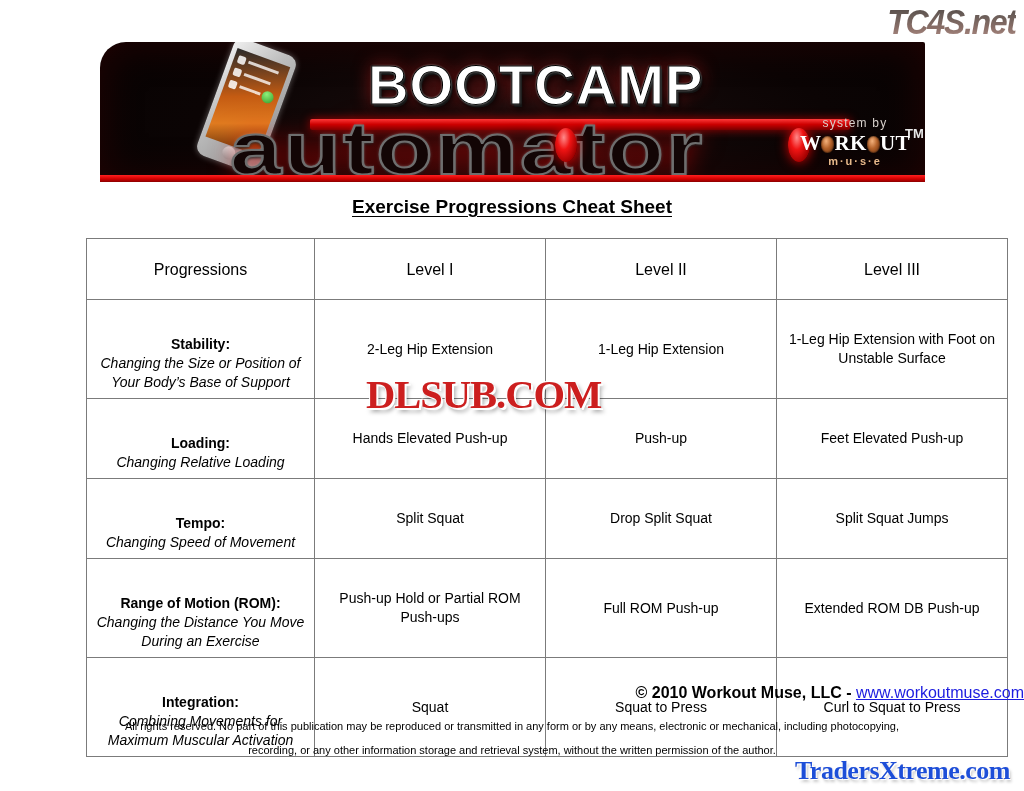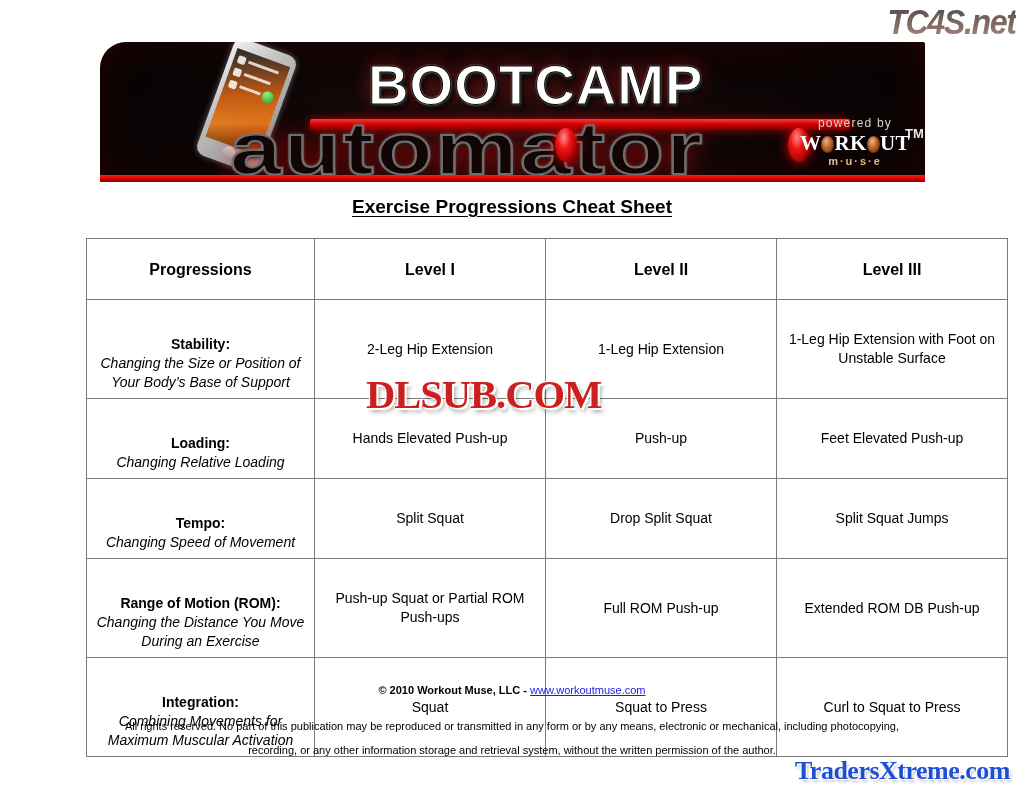--- a/index.html
+++ b/index.html
@@ -253,21 +253,21 @@
     padding: 6px 8px;
     vertical-align: middle;
     text-align: center;
     font-family: "Liberation Sans", sans-serif;
     font-size: 14px;
     line-height: 19px;
   }
   #progressions-table thead th {
     height: 48px;
     font-size: 16px;
-    font-weight: bold;
+    font-weight: normal;
   }
   .col-prog { width: 211px; }
   .col-lvl  { width: 214px; }
 
   .prog-name {
     font-weight: bold;
     font-size: 14px;
     display: block;
     margin-top: 29px;
   }
@@ -304,23 +304,23 @@
     transform-origin: left top;
     pointer-events: none;
   }
 
   
   #footer-copyright {
     position: absolute;
     left: 0;
     top: 684px;
     width: 1024px;
-    text-align: center;
-    font-family: "Liberation Sans", sans-serif;
-    font-size: 11px;
+    text-align: right;
+    font-family: "Liberation Sans", sans-serif;
+    font-size: 16px;
     font-weight: bold;
   }
   #footer-link {
     color: #1c1ce0;
     text-decoration: underline;
     font-weight: normal;
   }
   #footer-rights {
     position: absolute;
     left: 100px;
@@ -378,21 +378,21 @@
   <div id="bootcamp-word">BOOTCAMP</div>
 
   <div id="automator-word">automator</div>
 
   <span class="auto-bead" id="bead-o1"></span>
   <span class="auto-bead" id="bead-o2"></span>
 
   <div id="tm-mark">TM</div>
 
   <div id="powered-block">
-    <div id="powered-by-label">powered by</div>
+    <div id="powered-by-label">system by</div>
     <div id="workout-word">
       <span>W</span><span class="wm-ball"></span><span>RK</span><span class="wm-ball"></span><span>UT</span>
     </div>
     <div id="muse-word">m·u·s·e</div>
   </div>
 
   <div id="banner-redbar"></div>
 </div>
 
 <div id="sheet-title">Exercise Progressions Cheat Sheet</div>
@@ -432,21 +432,21 @@
       </td>
       <td>Split Squat</td>
       <td>Drop Split Squat</td>
       <td>Split Squat Jumps</td>
     </tr>
     <tr class="row-rom">
       <td>
         <span class="prog-name">Range of Motion (ROM):</span>
         <span class="prog-desc">Changing the Distance You Move During an Exercise</span>
       </td>
-      <td>Push-up Squat or Partial ROM Push-ups</td>
+      <td>Push-up Hold or Partial ROM Push-ups</td>
       <td>Full ROM Push-up</td>
       <td>Extended ROM DB Push-up</td>
     </tr>
     <tr class="row-integration">
       <td>
         <span class="prog-name">Integration:</span>
         <span class="prog-desc">Combining Movements for Maximum Muscular Activation</span>
       </td>
       <td>Squat</td>
       <td>Squat to Press</td>

